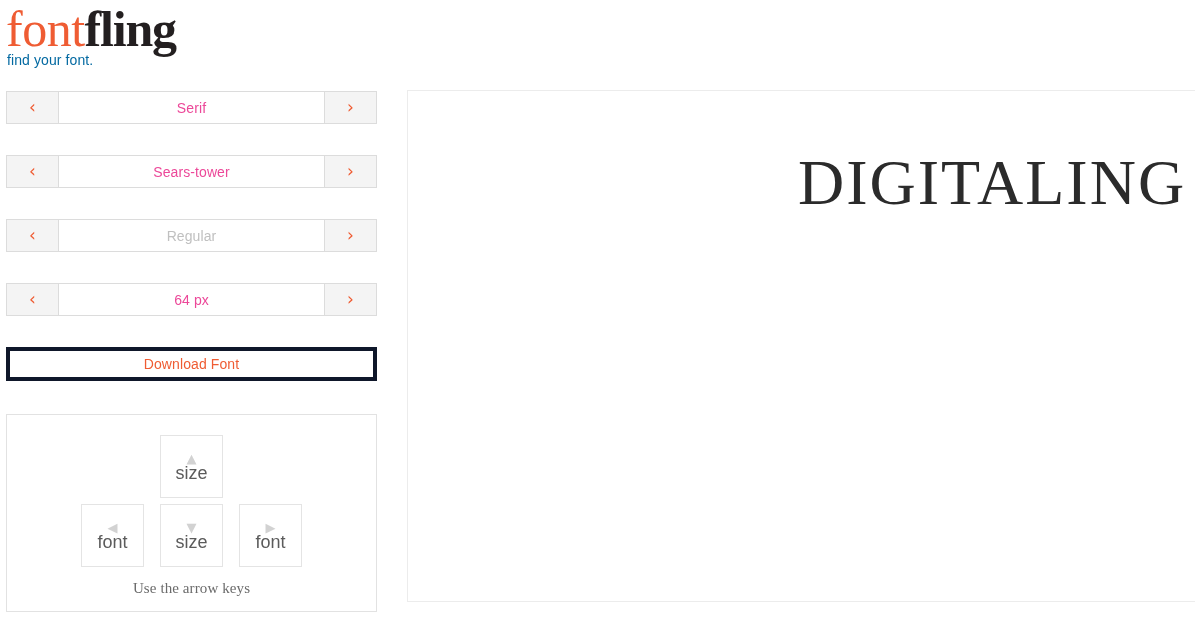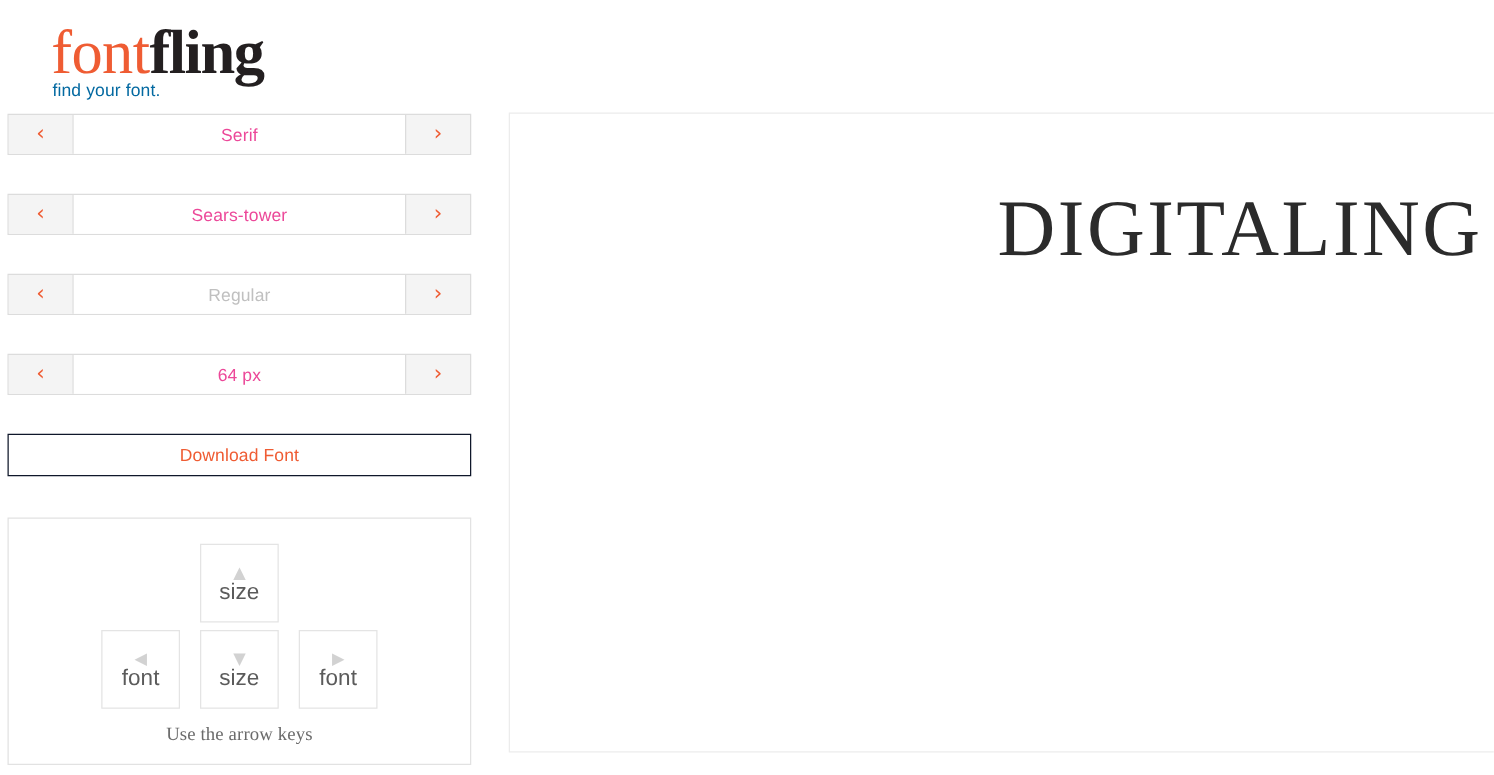--- a/index.html
+++ b/index.html
@@ -16,24 +16,23 @@
     position: relative;
     width: 1195px;
     height: 620px;
     background: #ffffff;
   }
 
   
   .logo-block {
     position: absolute;
     left: 6px;
-    top: 16px;
+    top: 4px;
     width: 360px;
     height: 68px;
-    margin-left: 35px;
   }
   .logo-word {
     font-family: "Liberation Serif", "DejaVu Serif", serif;
     font-size: 50px;
     line-height: 50px;
     letter-spacing: -0.5px;
     white-space: nowrap;
     display: block;
     height: 46px;
   }
@@ -107,21 +106,21 @@
   }
 
   
   .download-btn {
     position: absolute;
     left: 6px;
     top: 347px;
     width: 371px;
     height: 34px;
     box-sizing: border-box;
-    border: 1px solid #0f172a;
+    border: 4px solid #0f172a;
     background: #ffffff;
     color: #ef5c33;
     font-size: 14px;
     display: flex;
     align-items: center;
     justify-content: center;
     cursor: pointer;
     letter-spacing: 0.1px;
     text-align: center;
   }

